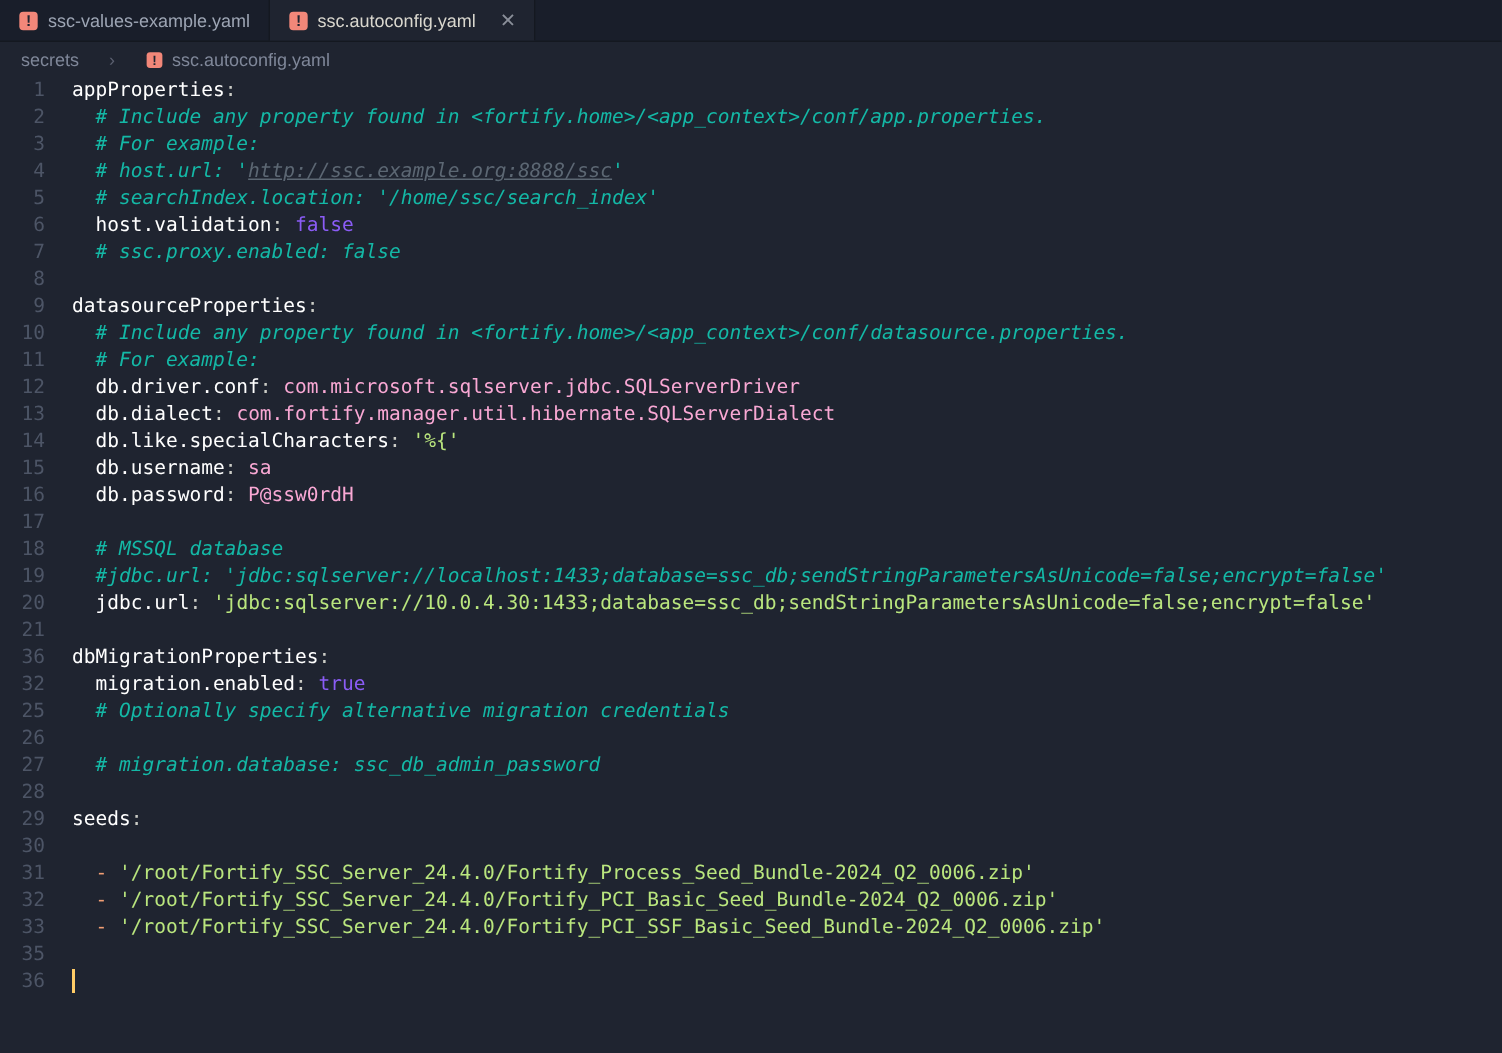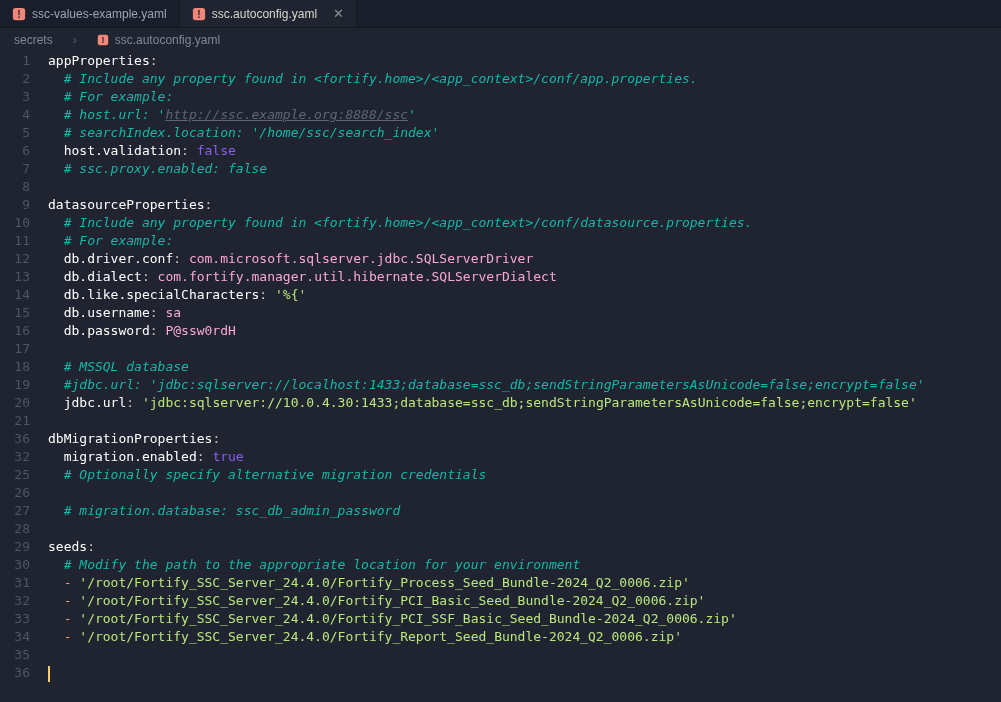--- a/index.html
+++ b/index.html
@@ -195,39 +195,34 @@
       <div class="row">
         <span class="ln">28</span>
         <span class="txt">&nbsp;</span>
       </div>
       <div class="row">
         <span class="ln">29</span>
         <span class="txt"><span class="key">seeds</span><span class="colon">:</span></span>
       </div>
       <div class="row">
         <span class="ln">30</span>
-        <span class="txt"><span class="ind">&nbsp;&nbsp;</span><span class="comment"># Modify the path to the appropriate location for your environment</span></span>
       </div>
       <div class="row">
         <span class="ln">31</span>
         <span class="txt"><span class="ind">&nbsp;&nbsp;</span><span class="dash">- </span><span class="string">'/root/Fortify_SSC_Server_24.4.0/Fortify_Process_Seed_Bundle-2024_Q2_0006.zip'</span></span>
       </div>
       <div class="row">
         <span class="ln">32</span>
         <span class="txt"><span class="ind">&nbsp;&nbsp;</span><span class="dash">- </span><span class="string">'/root/Fortify_SSC_Server_24.4.0/Fortify_PCI_Basic_Seed_Bundle-2024_Q2_0006.zip'</span></span>
       </div>
       <div class="row">
         <span class="ln">33</span>
         <span class="txt"><span class="ind">&nbsp;&nbsp;</span><span class="dash">- </span><span class="string">'/root/Fortify_SSC_Server_24.4.0/Fortify_PCI_SSF_Basic_Seed_Bundle-2024_Q2_0006.zip'</span></span>
       </div>
       <div class="row">
-        <span class="ln">34</span>
-        <span class="txt"><span class="ind">&nbsp;&nbsp;</span><span class="dash">- </span><span class="string">'/root/Fortify_SSC_Server_24.4.0/Fortify_Report_Seed_Bundle-2024_Q2_0006.zip'</span></span>
-      </div>
-      <div class="row">
         <span class="ln">35</span>
         <span class="txt">&nbsp;</span>
       </div>
       <div class="row">
         <span class="ln">36</span>
         <span class="txt"><span class="cursor"></span></span>
       </div>
     </div>
 </div>
 

